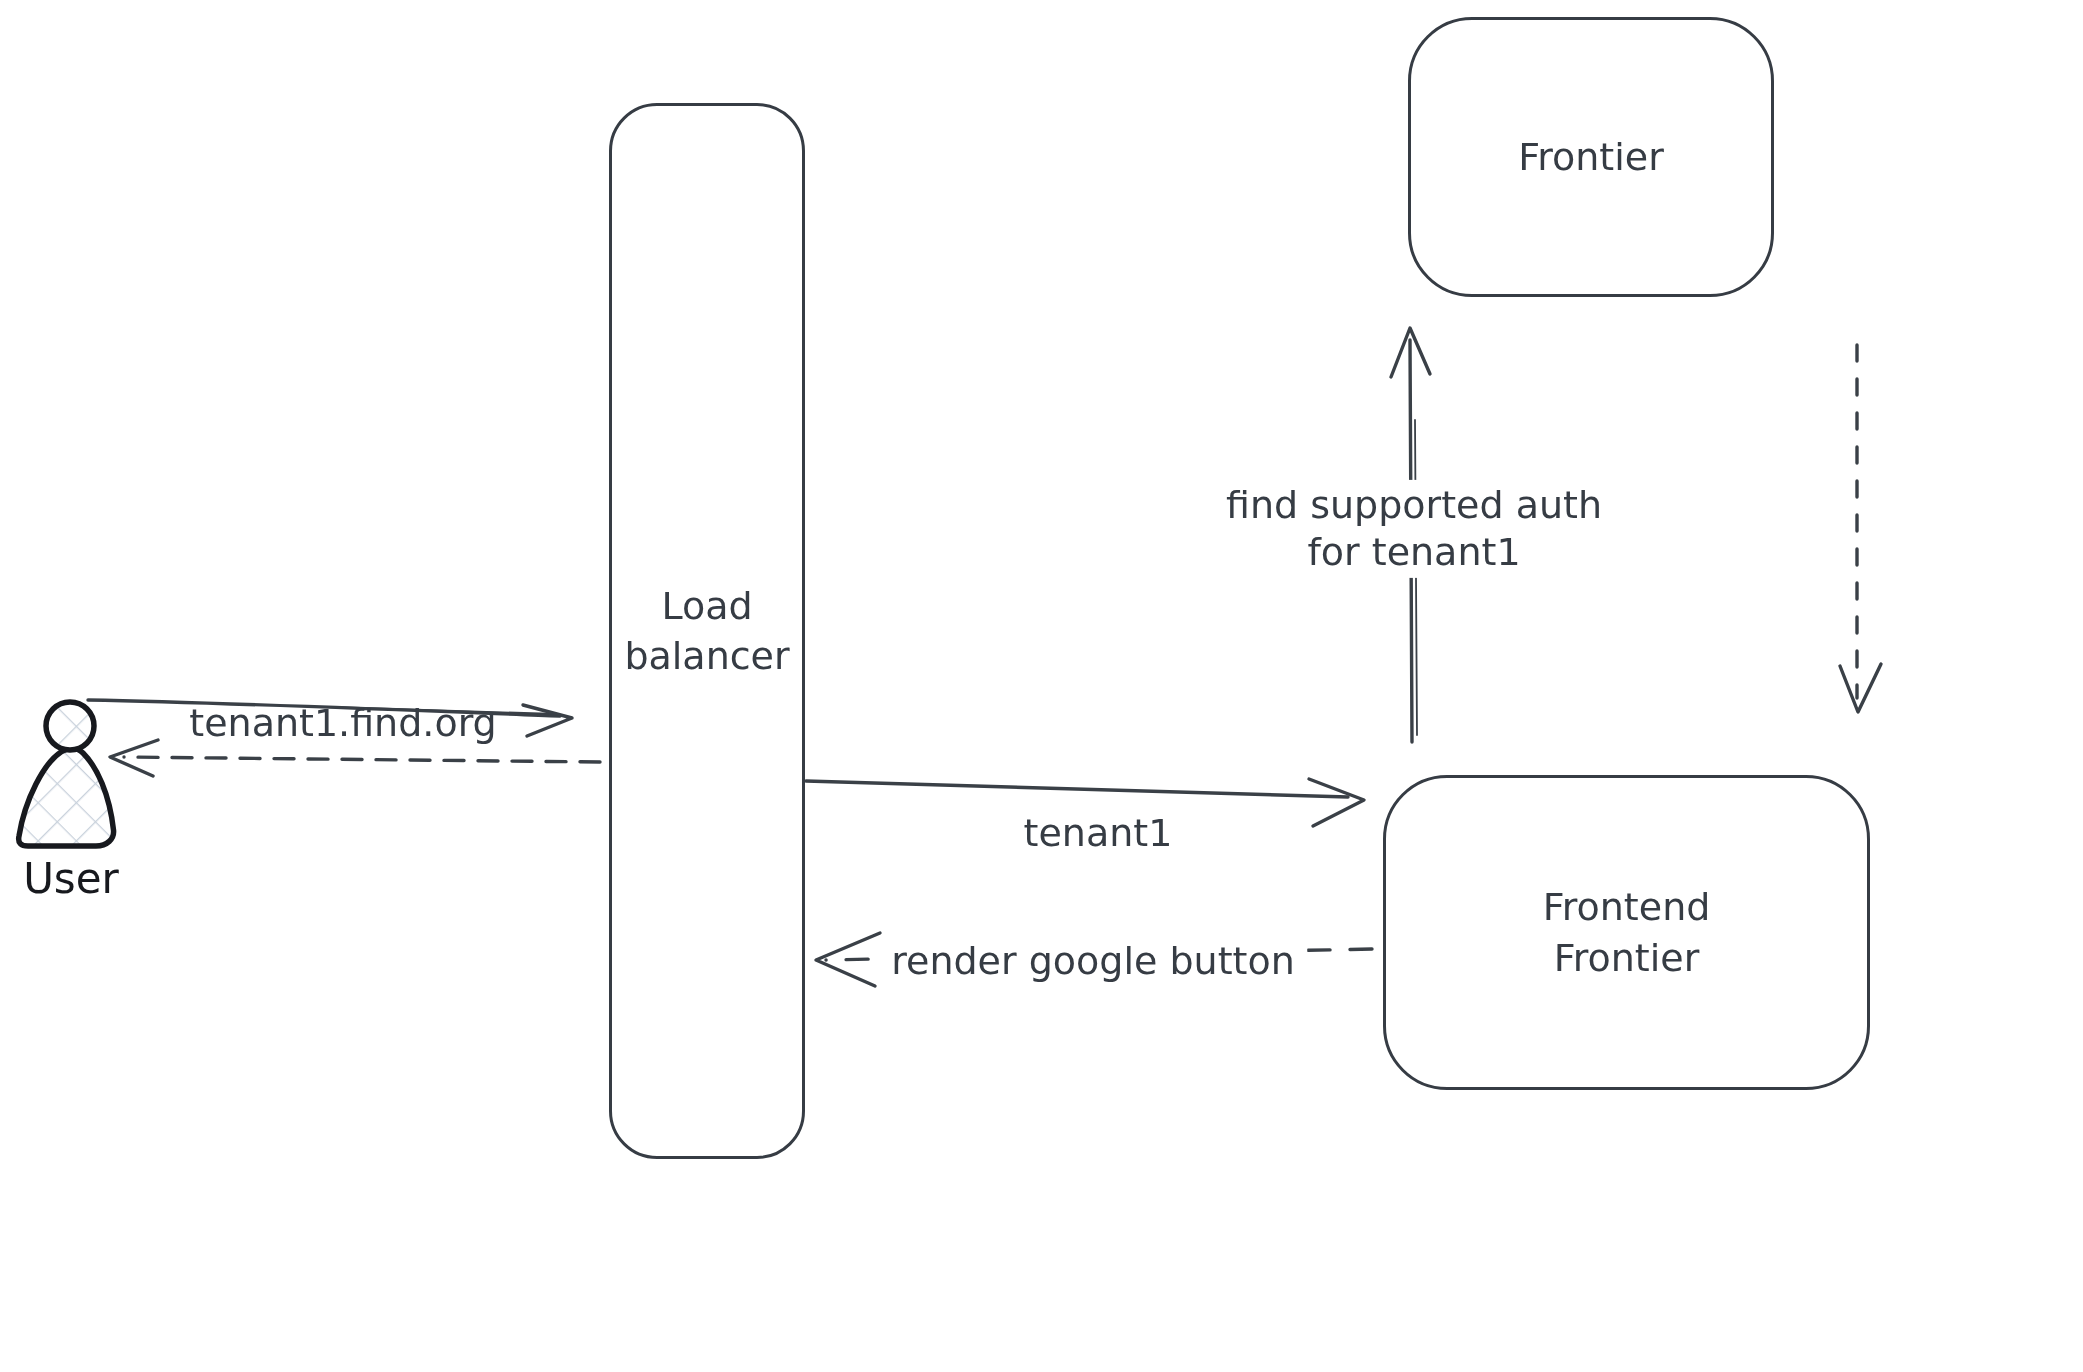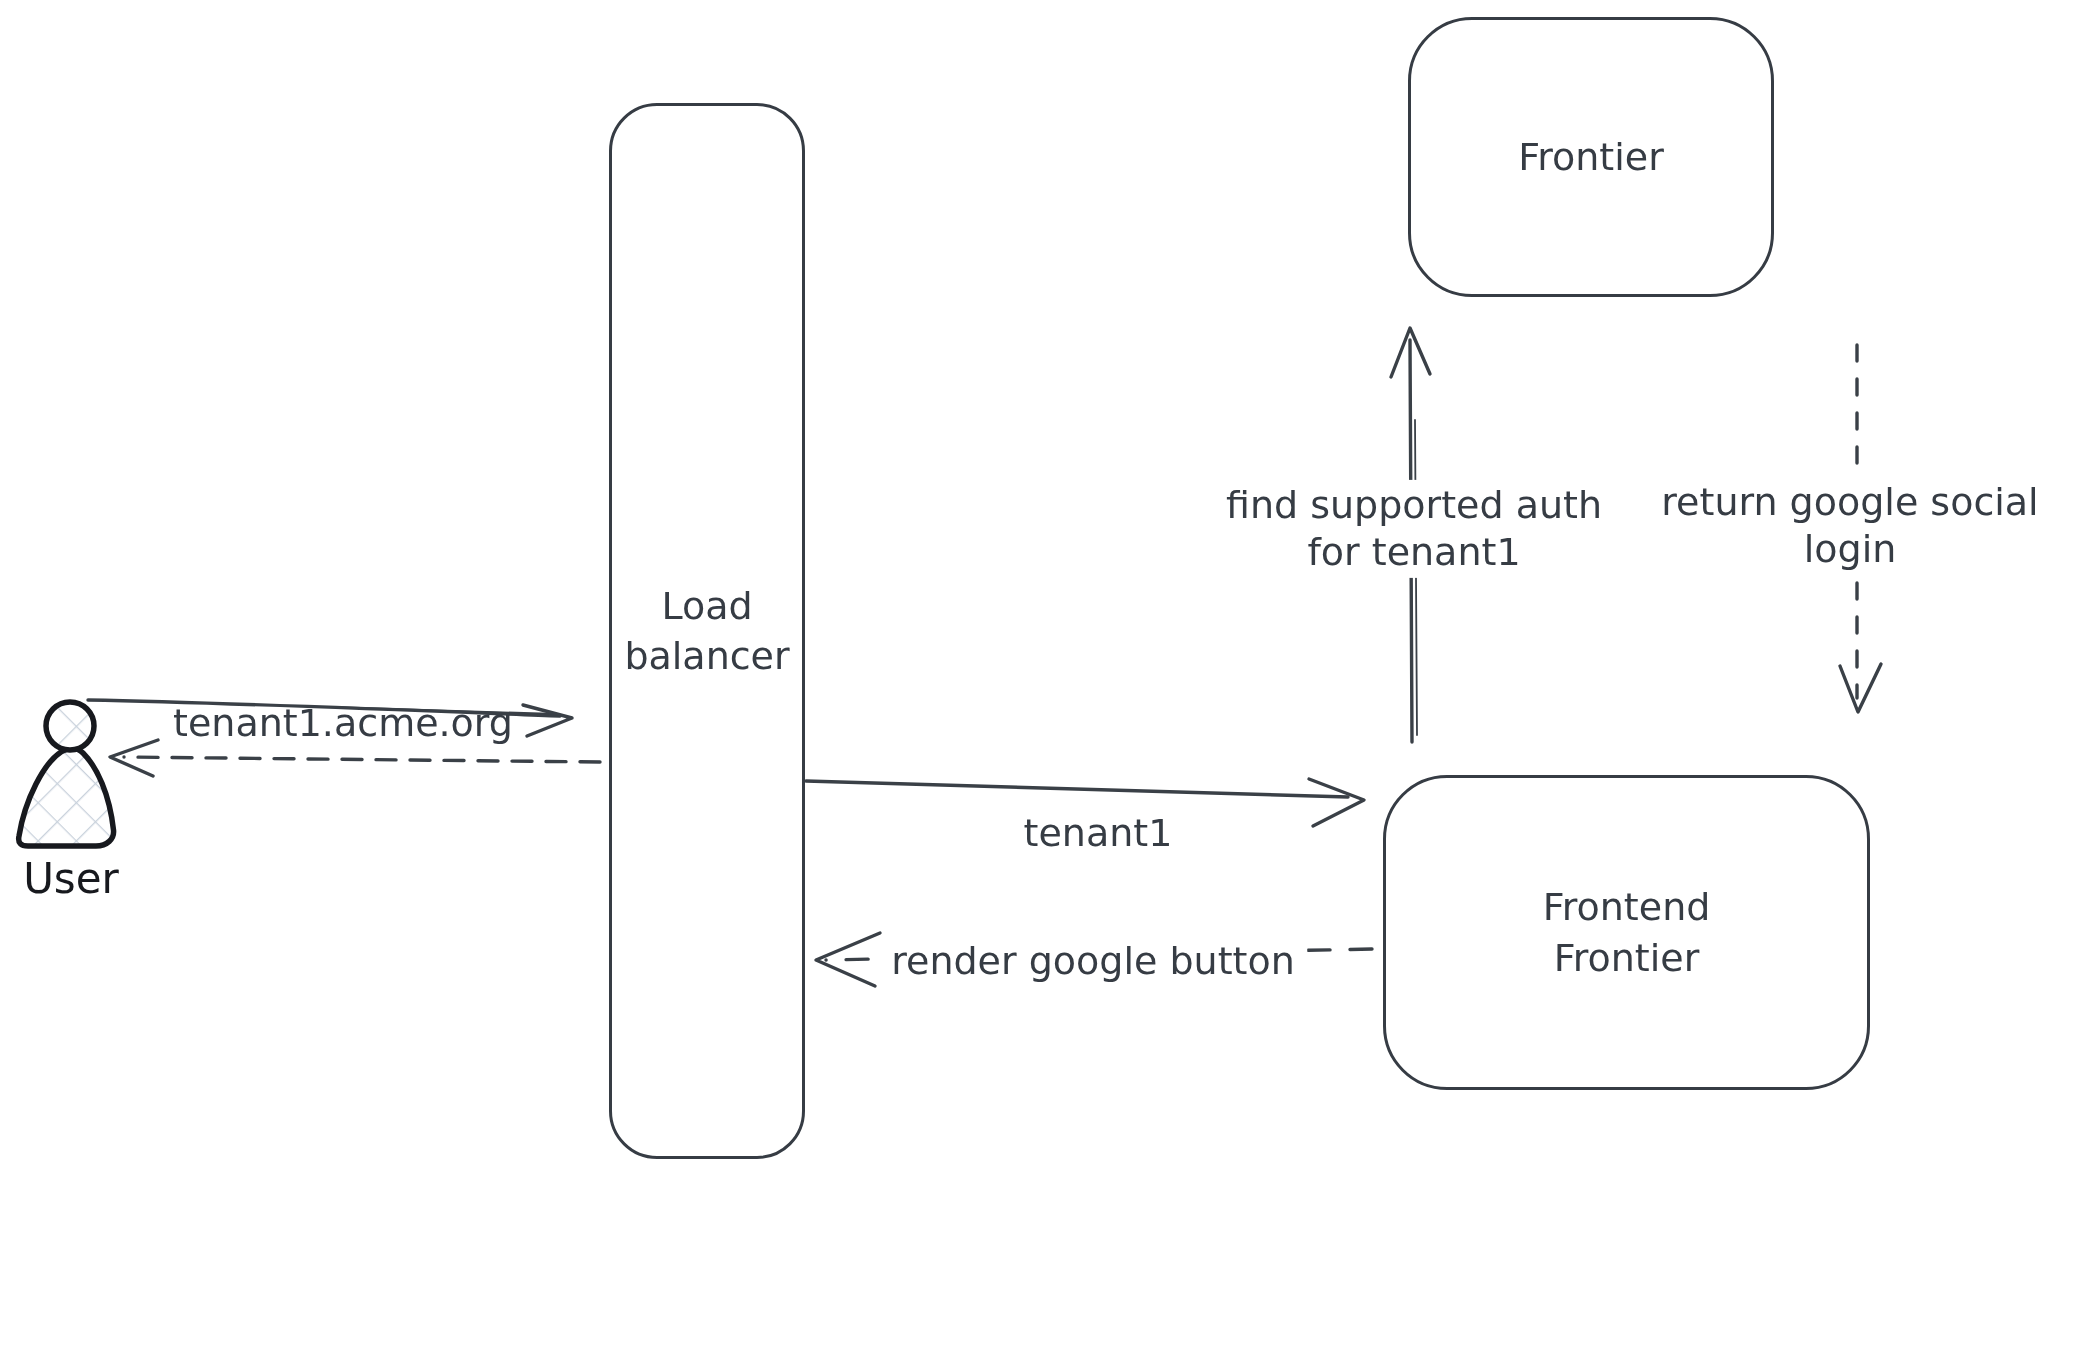--- a/index.html
+++ b/index.html
@@ -123,31 +123,27 @@
     <div class="node-label">Frontier</div>
   </div>
 
   <div class="node" id="node-frontend-manager">
     <div class="node-label">
       <div>Frontend</div>
       <div>Frontier</div>
     </div>
   </div>
 
-  <div class="edge-label" id="label-request">tenant1.acme.org</div>
+  <div class="edge-label" id="label-request">tenant1.find.org</div>
 
   <div class="edge-label boxed" id="label-route-tenant1">tenant1</div>
 
   <div class="edge-label boxed" id="label-render-button">render google button</div>
 
   <div class="edge-label boxed" id="label-find-auth">
     <div>find supported auth</div>
     <div>for tenant1</div>
   </div>
 
-  <div class="edge-label boxed" id="label-return-login">
-    <div>return google social</div>
-    <div>login</div>
-  </div>
 
   <div id="label-user">User</div>
 
 </div>
 
 </body></html>

